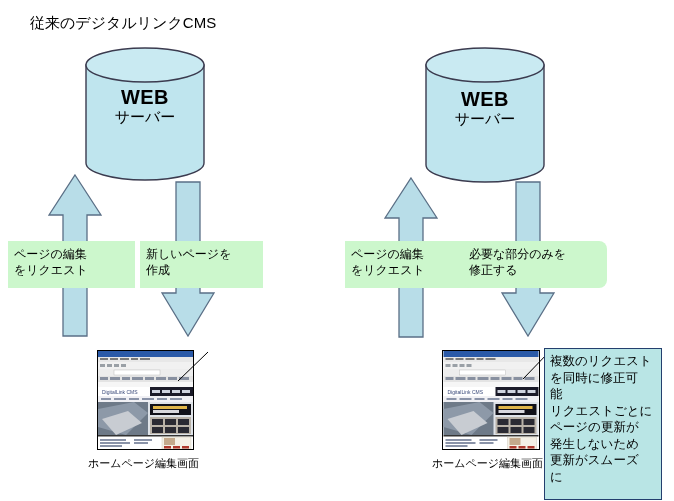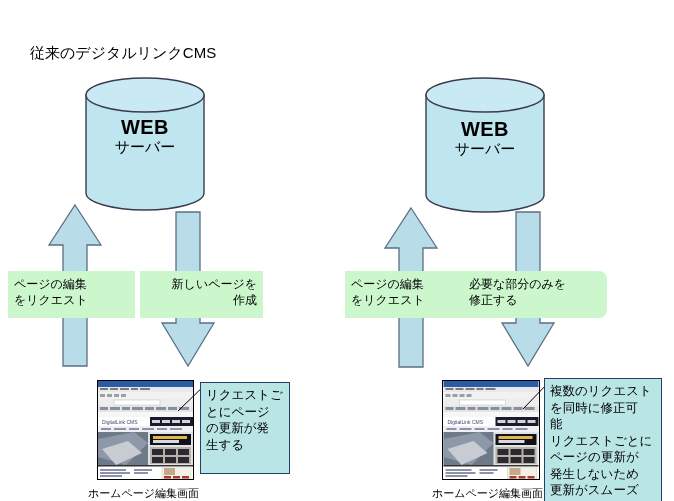--- a/index.html
+++ b/index.html
@@ -8,21 +8,21 @@
     background: #ffffff;
   }
   body {
     width: 674px;
     height: 501px;
     position: relative;
     font-family: "Liberation Sans", "DejaVu Sans", sans-serif;
     color: #000000;
     overflow: hidden;
   }
-  .panel { position: absolute; top: 0; height: 405px; width: 337px; margin-top: 30px; }
+  .panel { position: absolute; top: 0; height: 405px; width: 337px; }
   .panel-left { left: 0; }
   .panel-right { left: 337px; }
 
   .title {
     position: absolute;
     top: 14px;
     font-size: 15px;
     line-height: 18px;
     white-space: nowrap;
     color: #000;
@@ -116,21 +116,21 @@
   </div>
 
   <div class="arrow" style="left:160px; top:180px;">
     <svg width="56" height="158" viewBox="0 0 56 158">
       <path d="M16,2 L40,2 L40,113 L54,113 L28,156 L2,113 L16,113 Z" fill="#b8dde8" stroke="#5a6f86" stroke-width="1.3" stroke-linejoin="miter"></path>
     </svg>
   </div>
 
   <div class="greenbox" style="left:8px; top:241px; width:127px; height:47px;">ページの編集
 をリクエスト</div>
-  <div class="greenbox" style="left:140px; top:241px; width:123px; height:47px;text-align:right;">新しいページを
+  <div class="greenbox" style="left:140px; top:241px; width:123px; height:47px;">新しいページを
 作成</div>
 
   <div class="shot" style="left:97px; top:350px; width:97px; height:100px;">
     <svg width="95" height="98" viewBox="0 0 95 98">
       <rect x="0" y="0" width="95" height="98" fill="#ffffff"></rect>
       <rect x="0" y="0" width="95" height="6" fill="#2b5aa8"></rect>
       <rect x="0" y="6" width="95" height="5" fill="#e8e8e8"></rect>
       <g fill="#7a7a7a">
         <rect x="2" y="7" width="8" height="2"></rect>
           <rect x="12" y="7" width="8" height="2"></rect>
@@ -211,24 +211,20 @@
       </g>
     </svg>
   </div>
 
   <div class="leader" style="left:178px; top:351px;">
     <svg width="32" height="32" viewBox="0 0 32 32">
       <line x1="0" y1="30" x2="30" y2="1" stroke="#000" stroke-width="1"></line>
     </svg>
   </div>
 
-  <div class="callout" style="left:200px; top:352px; width:90px; height:92px;">リクエストご
-とにページ
-の更新が発
-生する</div>
 
   <div class="caption" style="left:88px; top:455px;">ホームページ編集画面</div>
 </div>
 
 <div class="panel panel-right">
 
 
   <div class="cylinder" style="left:88px; top:47px;">
     <svg width="120" height="136" viewBox="0 0 120 136">
       <path d="M1,18 L1,118 A59,17 0 0 0 119,118 L119,18 Z" fill="#bfe5ee" stroke="#3b3b4f" stroke-width="1.4"></path>

